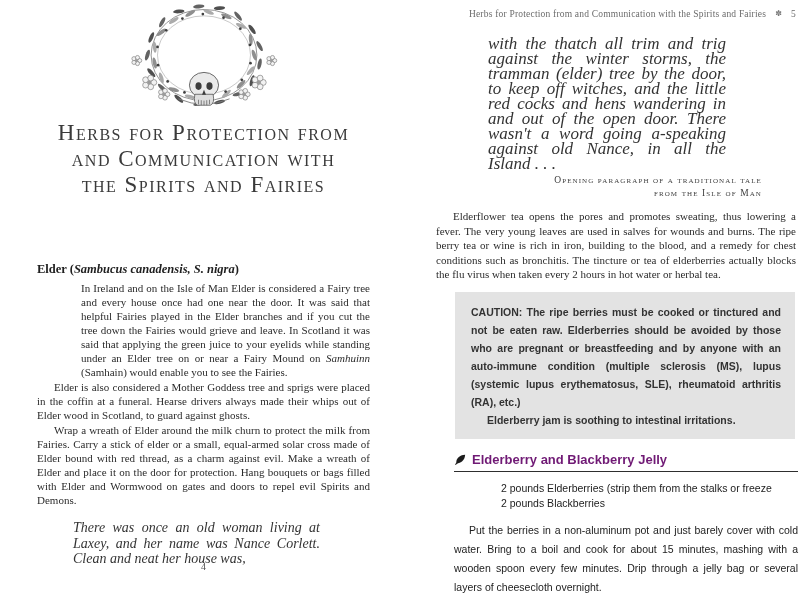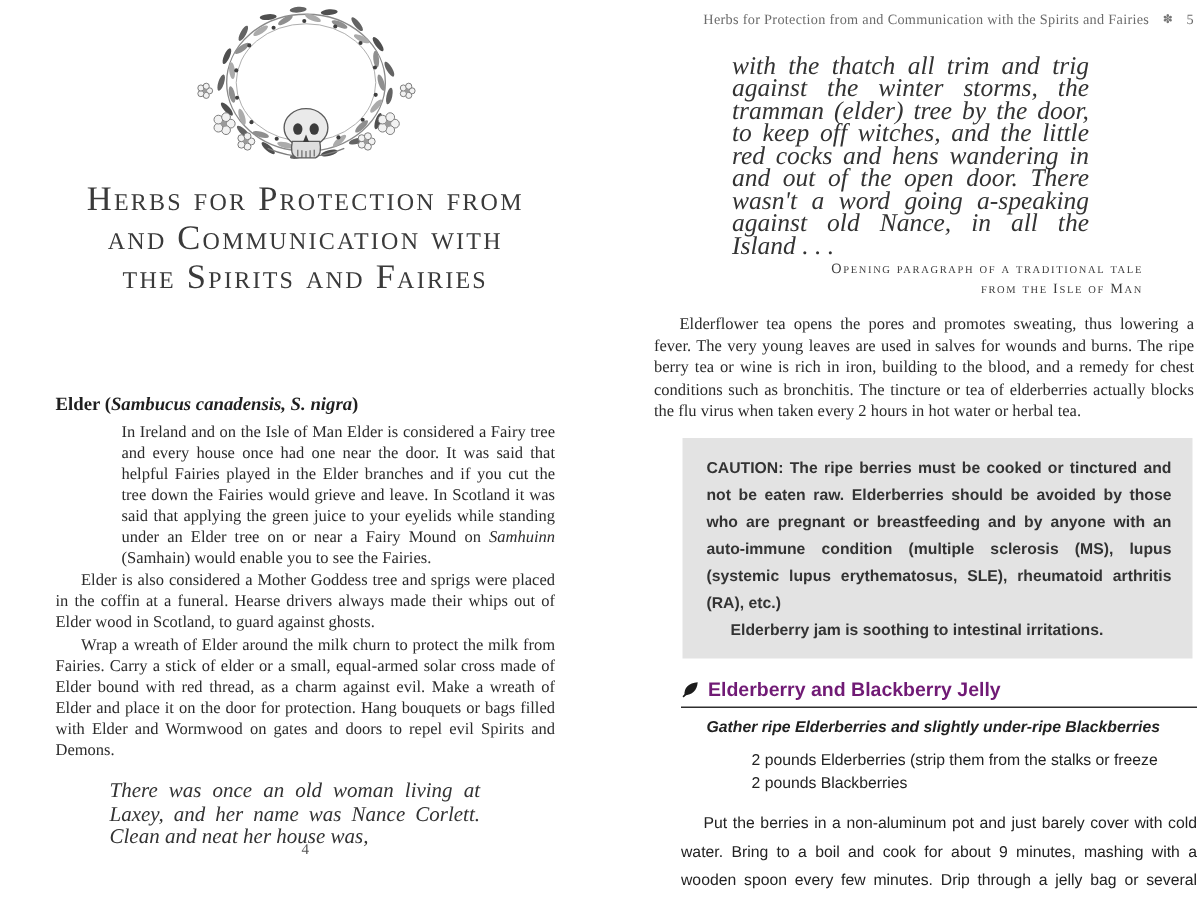--- a/index.html
+++ b/index.html
@@ -206,22 +206,21 @@
     <div class="recipe">
       <h3 class="recipe-title">
         <span class="leaf">
           <svg viewBox="0 0 14 14" width="13" height="13">
             <path d="M2.5 11.5 C2 6 5.5 2.5 12 2 C11.5 8 8 11 2.5 11.5 Z" fill="#1c1c1c"></path>
             <path d="M1.5 12.5 L6 8" stroke="#1c1c1c" stroke-width="1.2" fill="none"></path>
           </svg>
         </span>
         <span>Elderberry and Blackberry Jelly</span>
       </h3>
-      <div class="recipe-sub">Gather ripe Elderberries and slightly under-ripe Blackberries</div>
       <div class="ingredients">
         <div>2 pounds Elderberries (strip them from the stalks or freeze</div>
         <div>2 pounds Blackberries</div>
       </div>
-      <p class="step">Put the berries in a non-aluminum pot and just barely cover with cold water. Bring to a boil and cook for about 9 minutes, mashing with a wooden spoon every few minutes. Drip through a jelly bag or several layers of cheesecloth overnight.</p>
+      <p class="step">Put the berries in a non-aluminum pot and just barely cover with cold water. Bring to a boil and cook for about 15 minutes, mashing with a wooden spoon every few minutes. Drip through a jelly bag or several layers of cheesecloth overnight.</p>
       <p class="step">The next day measure the juice and put into a non-aluminum pot.</p>
     </div>
   </section>
 </div>
 
 </body></html>

